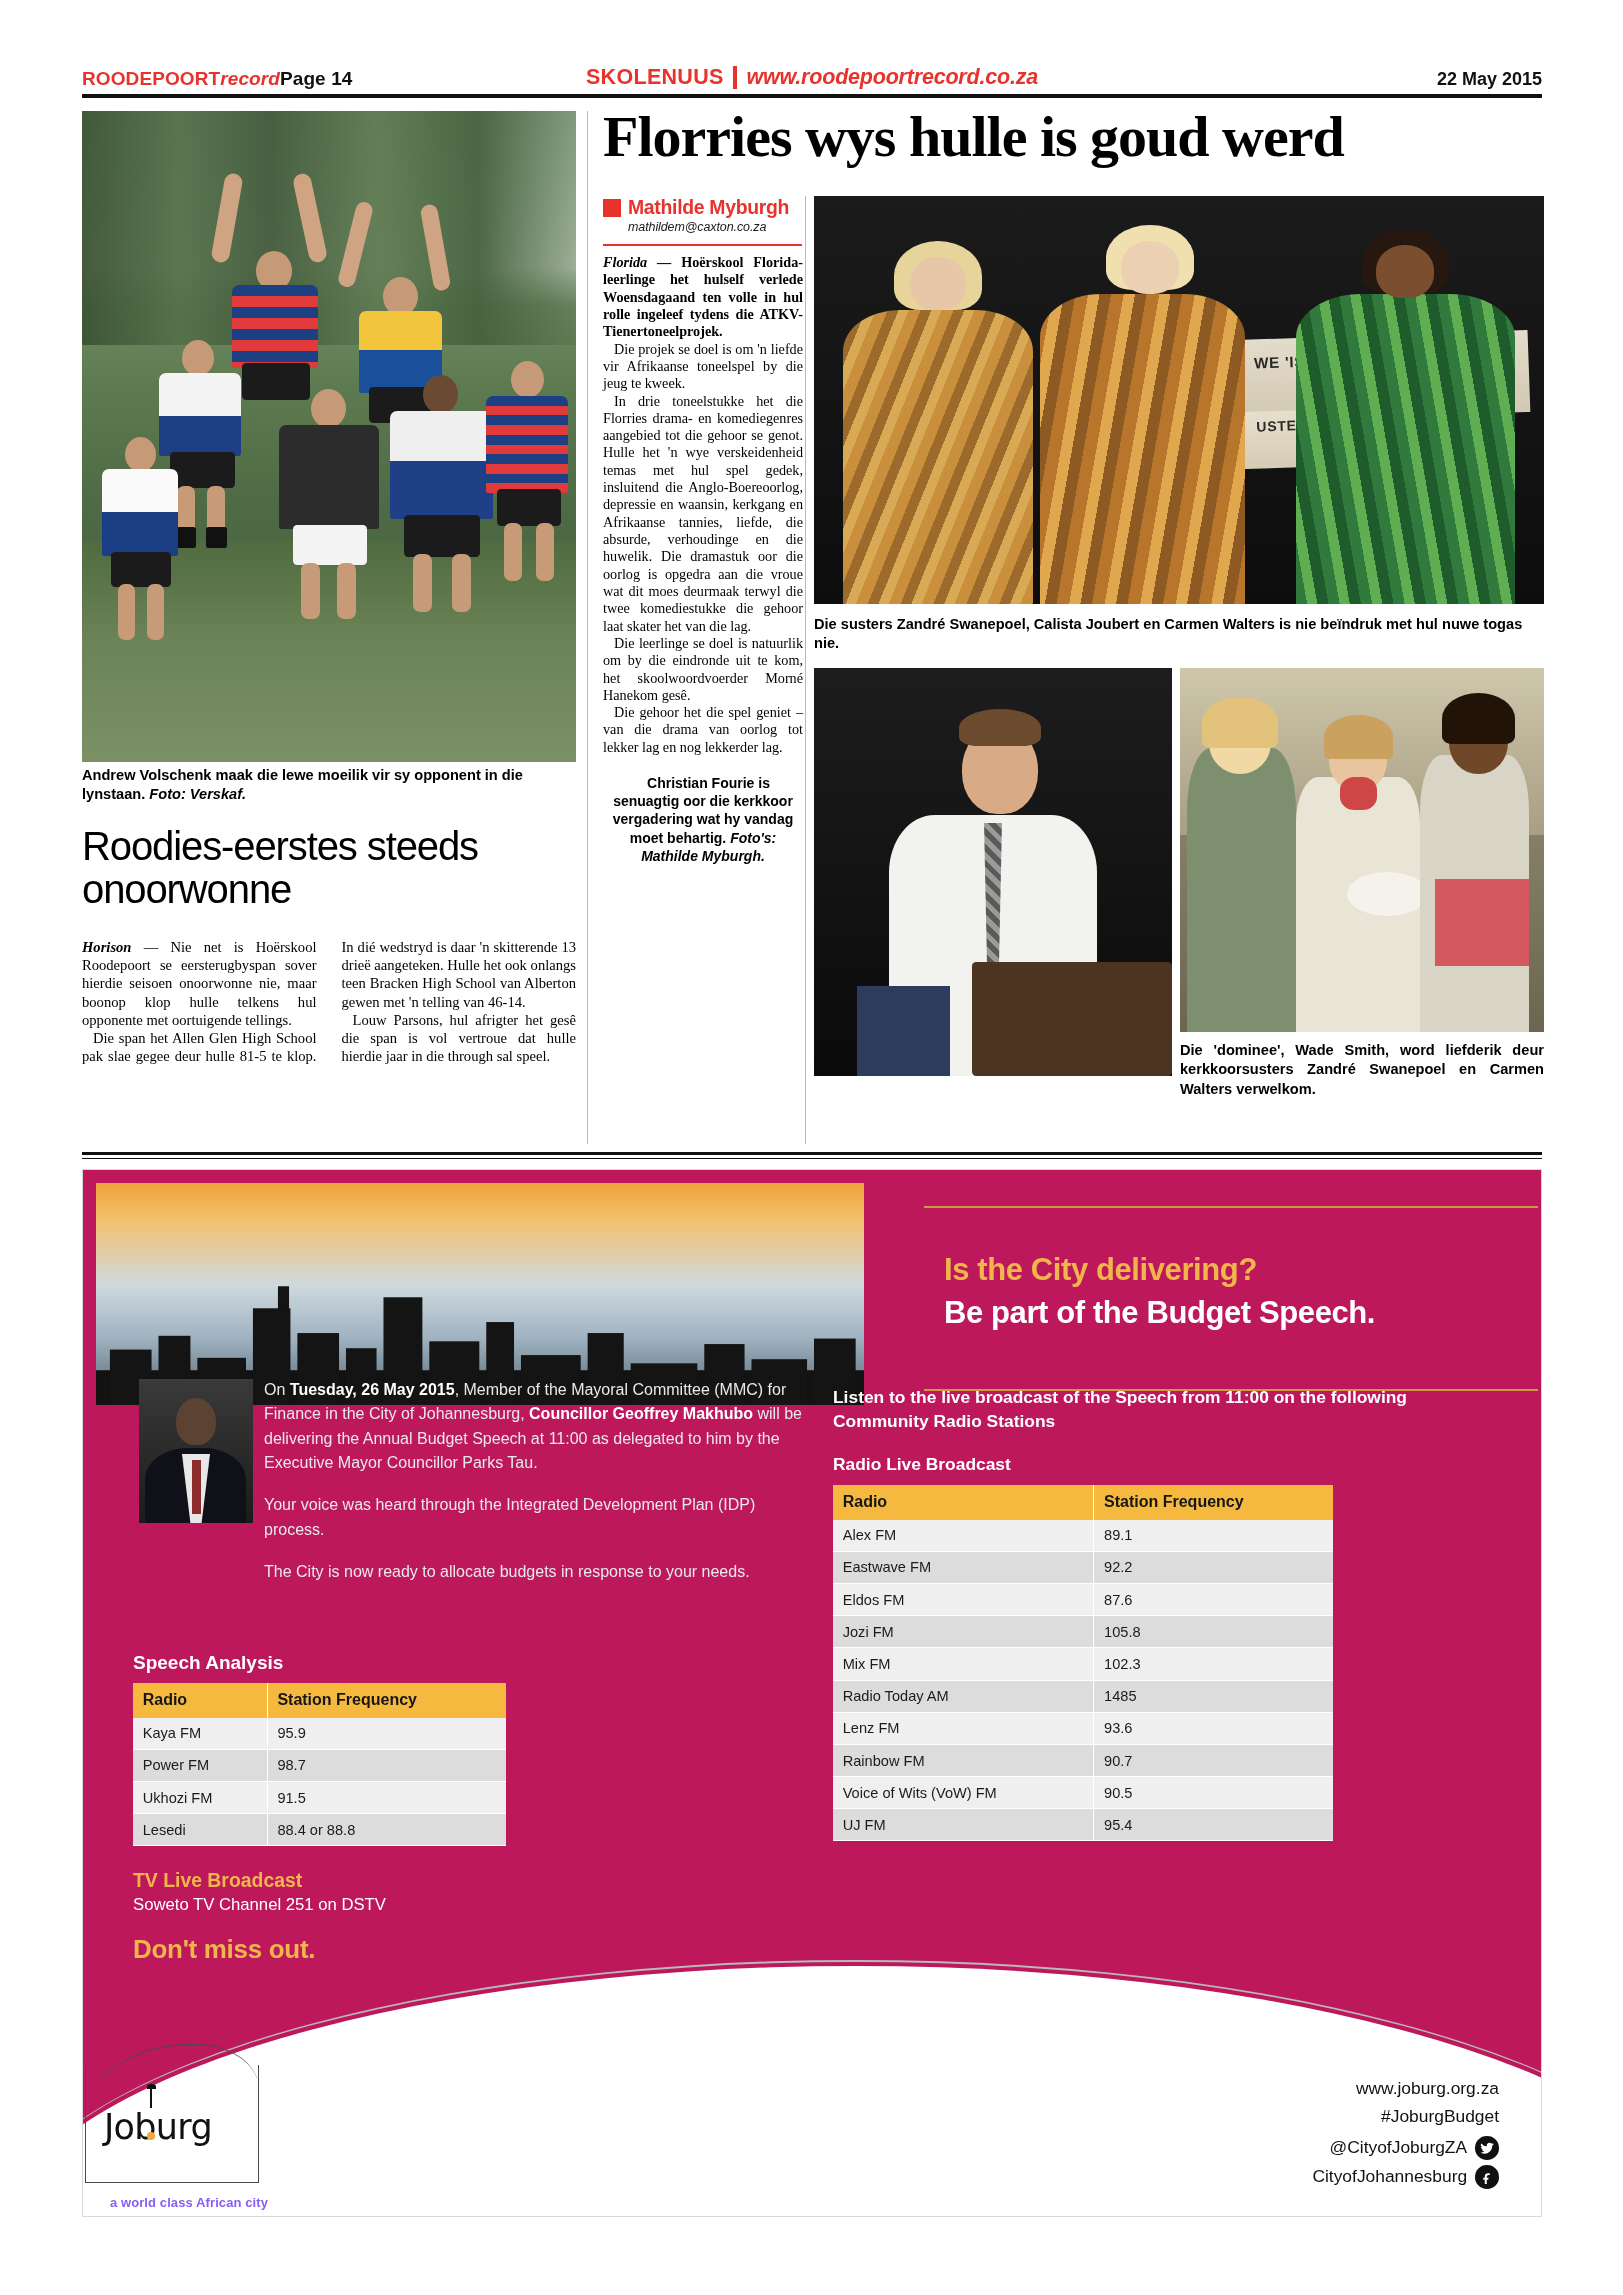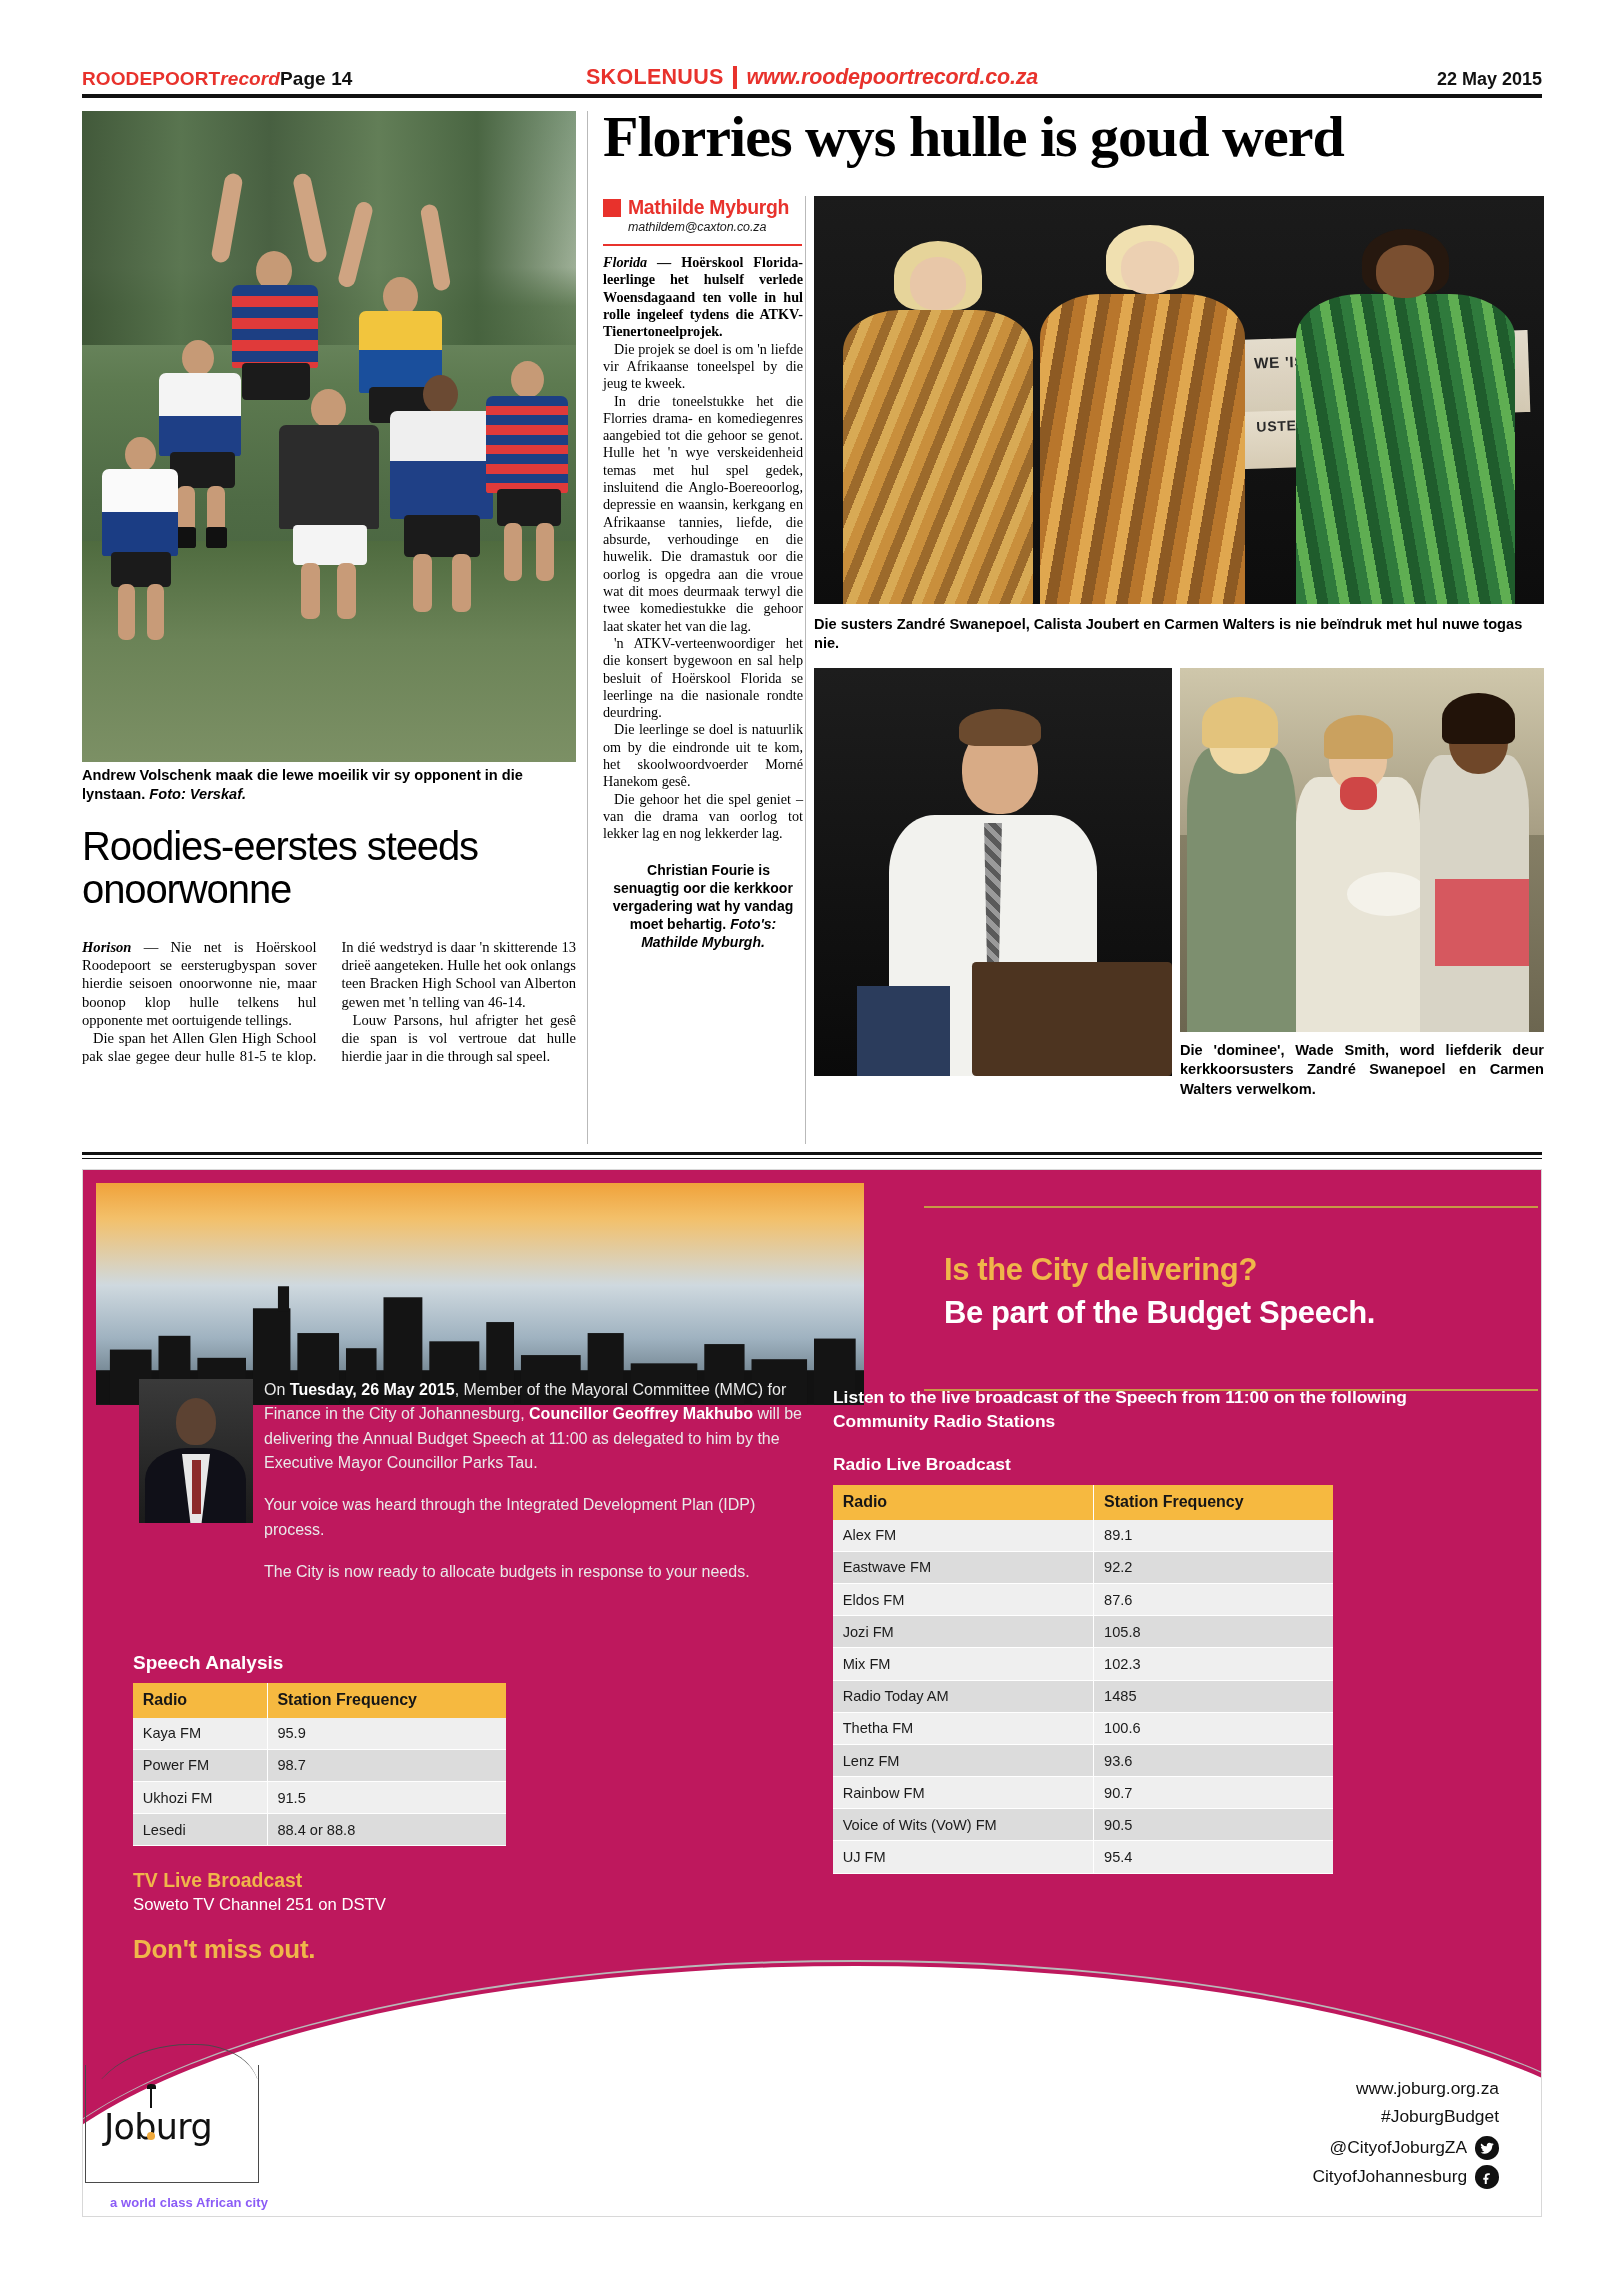--- a/index.html
+++ b/index.html
@@ -280,21 +280,20 @@
     <div class="byline-rule"></div>
   </div>
 
   <div class="vrule-a"></div>
   <div class="vrule-b"></div>
 
   <div class="col-narrow">
     <p class="lead"><span class="place">Florida</span><span> — </span><span>Hoërskool Florida-leerlinge het hulself verlede Woensdagaand ten volle in hul rolle ingeleef tydens die ATKV-Tienertoneelprojek.</span></p>
     <p>Die projek se doel is om 'n liefde vir Afrikaanse toneelspel by die jeug te kweek.</p>
     <p>In drie toneelstukke het die Florries drama- en komediegenres aangebied tot die gehoor se genot. Hulle het 'n wye verskeidenheid temas met hul spel gedek, insluitend die Anglo-Boereoorlog, depressie en waansin, kerkgang en Afrikaanse tannies, liefde, die absurde, verhoudinge en die huwelik. Die dramastuk oor die oorlog is opgedra aan die vroue wat dit moes deurmaak terwyl die twee komediestukke die gehoor laat skater het van die lag.</p>
-    <p>'n ATKV-verteenwoordiger het die konsert bygewoon en sal help besluit of Hoërskool Florida se leerlinge na die nasionale rondte deurdring.</p>
     <p>Die leerlinge se doel is natuurlik om by die eindronde uit te kom, het skoolwoordvoerder Morné Hanekom gesê.</p>
     <p>Die gehoor het die spel geniet – van die drama van oorlog tot lekker lag en nog lekkerder lag.</p>
     <p class="cap-bold"><span>Christian Fourie is senuagtig oor die kerkkoor vergadering wat hy vandag moet behartig.</span> <span class="it">Foto's: Mathilde Myburgh.</span></p>
   </div>
 
   <div class="photo-rugby">
     <div class="pr-sky"></div>
     <div class="pr-trees"></div>
     <div class="pr-ground"></div>
 
@@ -504,24 +503,20 @@
           </tr>
           <tr>
             <td>Mix FM</td>
             <td>102.3</td>
           </tr>
           <tr>
             <td>Radio Today  AM</td>
             <td>1485</td>
           </tr>
           <tr>
-            <td>Thetha FM</td>
-            <td>100.6</td>
-          </tr>
-          <tr>
             <td>Lenz FM</td>
             <td>93.6</td>
           </tr>
           <tr>
             <td>Rainbow FM</td>
             <td>90.7</td>
           </tr>
           <tr>
             <td>Voice of Wits (VoW) FM</td>
             <td>90.5</td>

